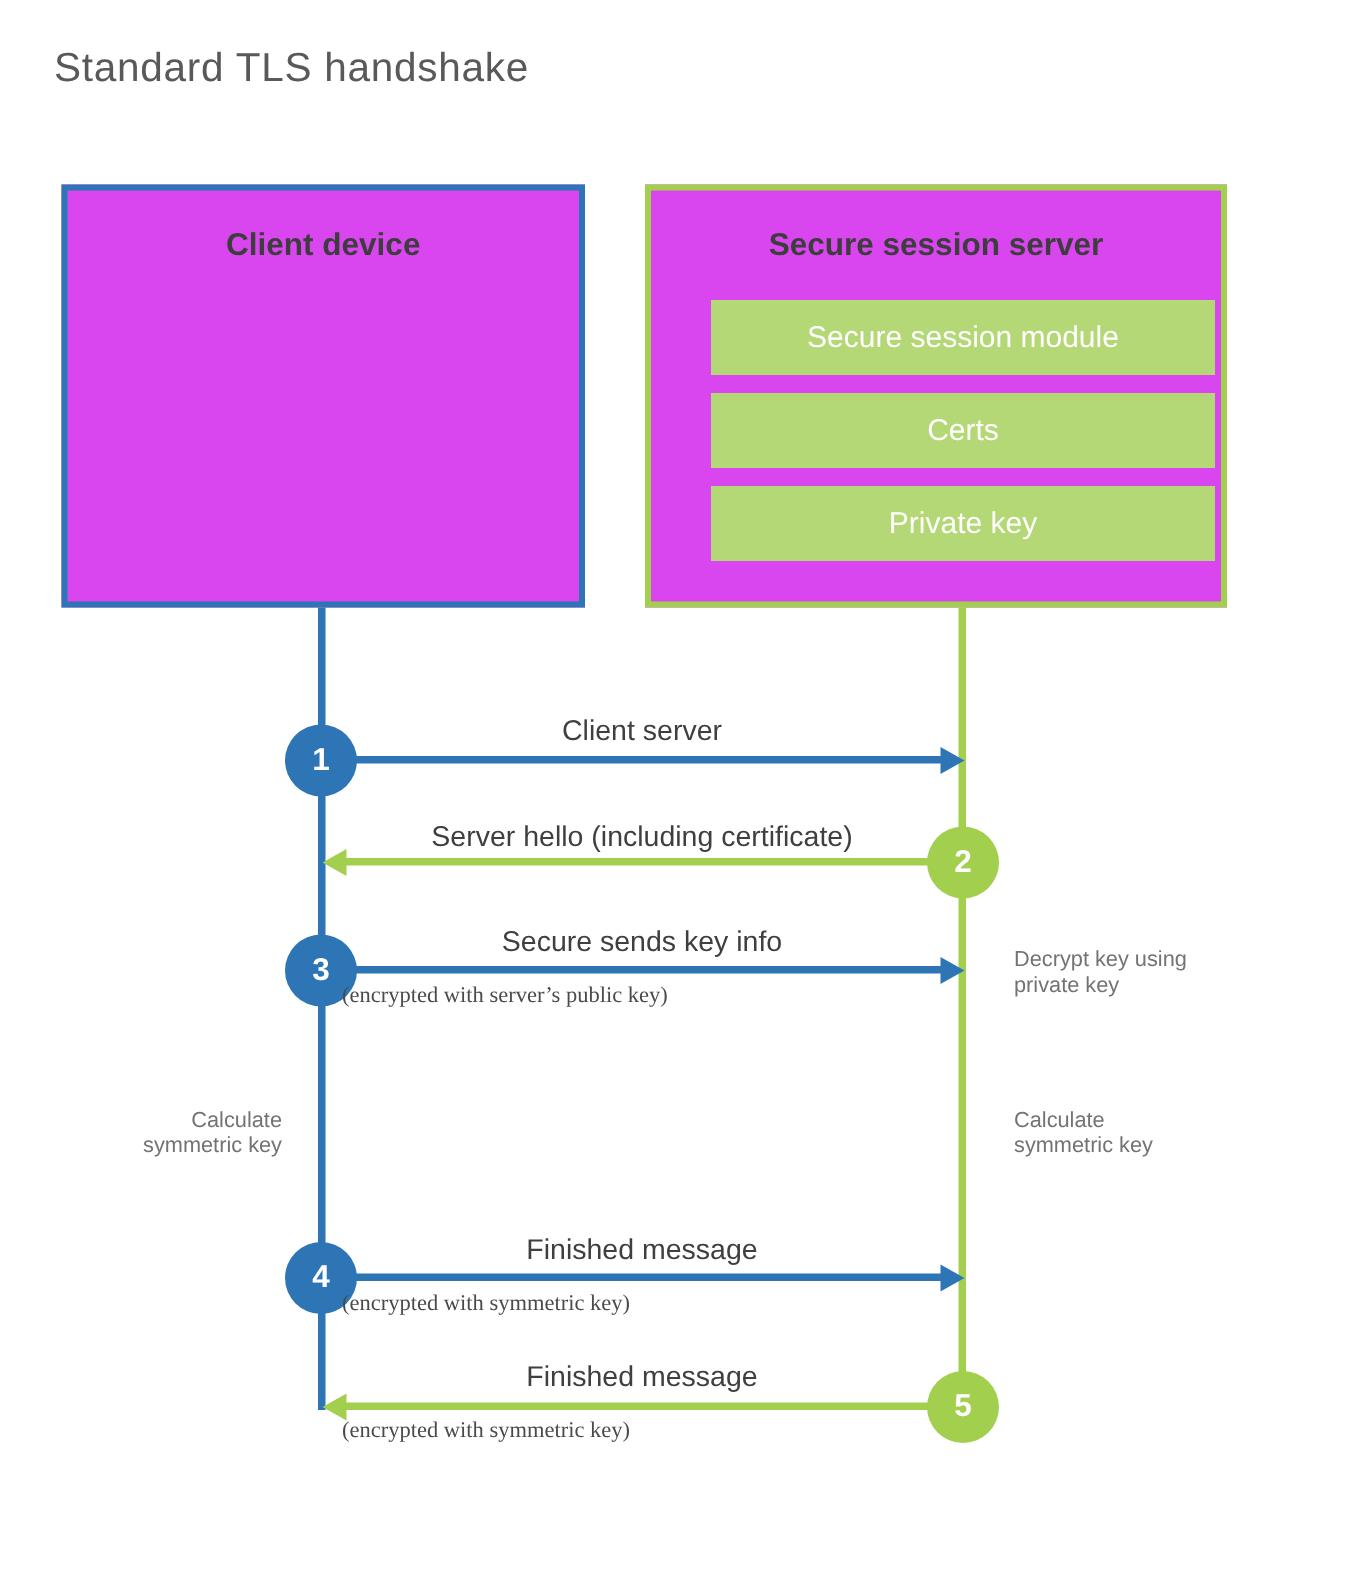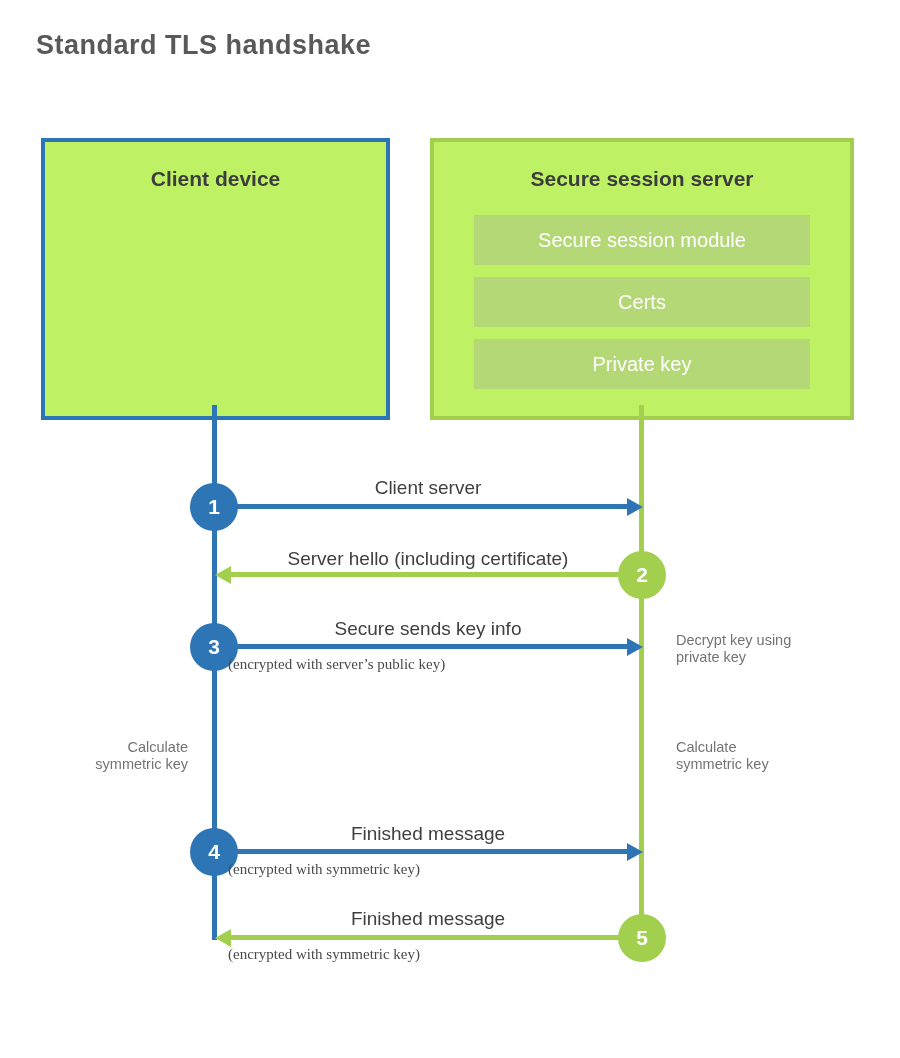--- a/index.html
+++ b/index.html
@@ -1,25 +1,25 @@
 <!DOCTYPE html>
 <html><head>
 <meta charset="utf-8">
 <style>
   html,body{margin:0;padding:0;background:#ffffff;}
   body{font-family:"Liberation Sans","DejaVu Sans",sans-serif;}
   #stage{position:relative;width:900px;height:1058px;background:#ffffff;overflow:hidden;}
 
-  .title{position:absolute;left:36px;top:30px;font-size:27px;font-weight:700;
+  .title{position:absolute;left:36px;top:30px;font-size:27px;font-weight:400;
          color:#595959;letter-spacing:0.5px;}
 
   
-  .actor-box{position:absolute;top:138px;height:282px;box-sizing:border-box;background:#bef264;}
+  .actor-box{position:absolute;top:123px;height:282px;box-sizing:border-box;background:#d946ef;}
   .client-box{left:41px;width:349px;border:4px solid #2E75B6;}
-  .server-box{left:430px;width:424px;border:4px solid #A3CF4F;}
+  .server-box{left:430px;width:388px;border:4px solid #A3CF4F;}
   .box-header{margin-top:25px;text-align:center;font-size:21px;font-weight:bold;color:#3d3d3d;}
 
   .client-app{position:absolute;left:33px;top:73px;width:275px;height:174px;background:#5B9BD5;
               display:flex;align-items:center;justify-content:center;text-align:center;
               color:#ffffff;font-size:20px;line-height:1.5;white-space:pre-line;}
 
   .server-bar{position:absolute;left:40px;width:336px;height:50px;background:#B5D876;
               display:flex;align-items:center;justify-content:center;
               color:#ffffff;font-size:20px;}
   .bar-1{top:73px;} .bar-2{top:135px;} .bar-3{top:197px;}

